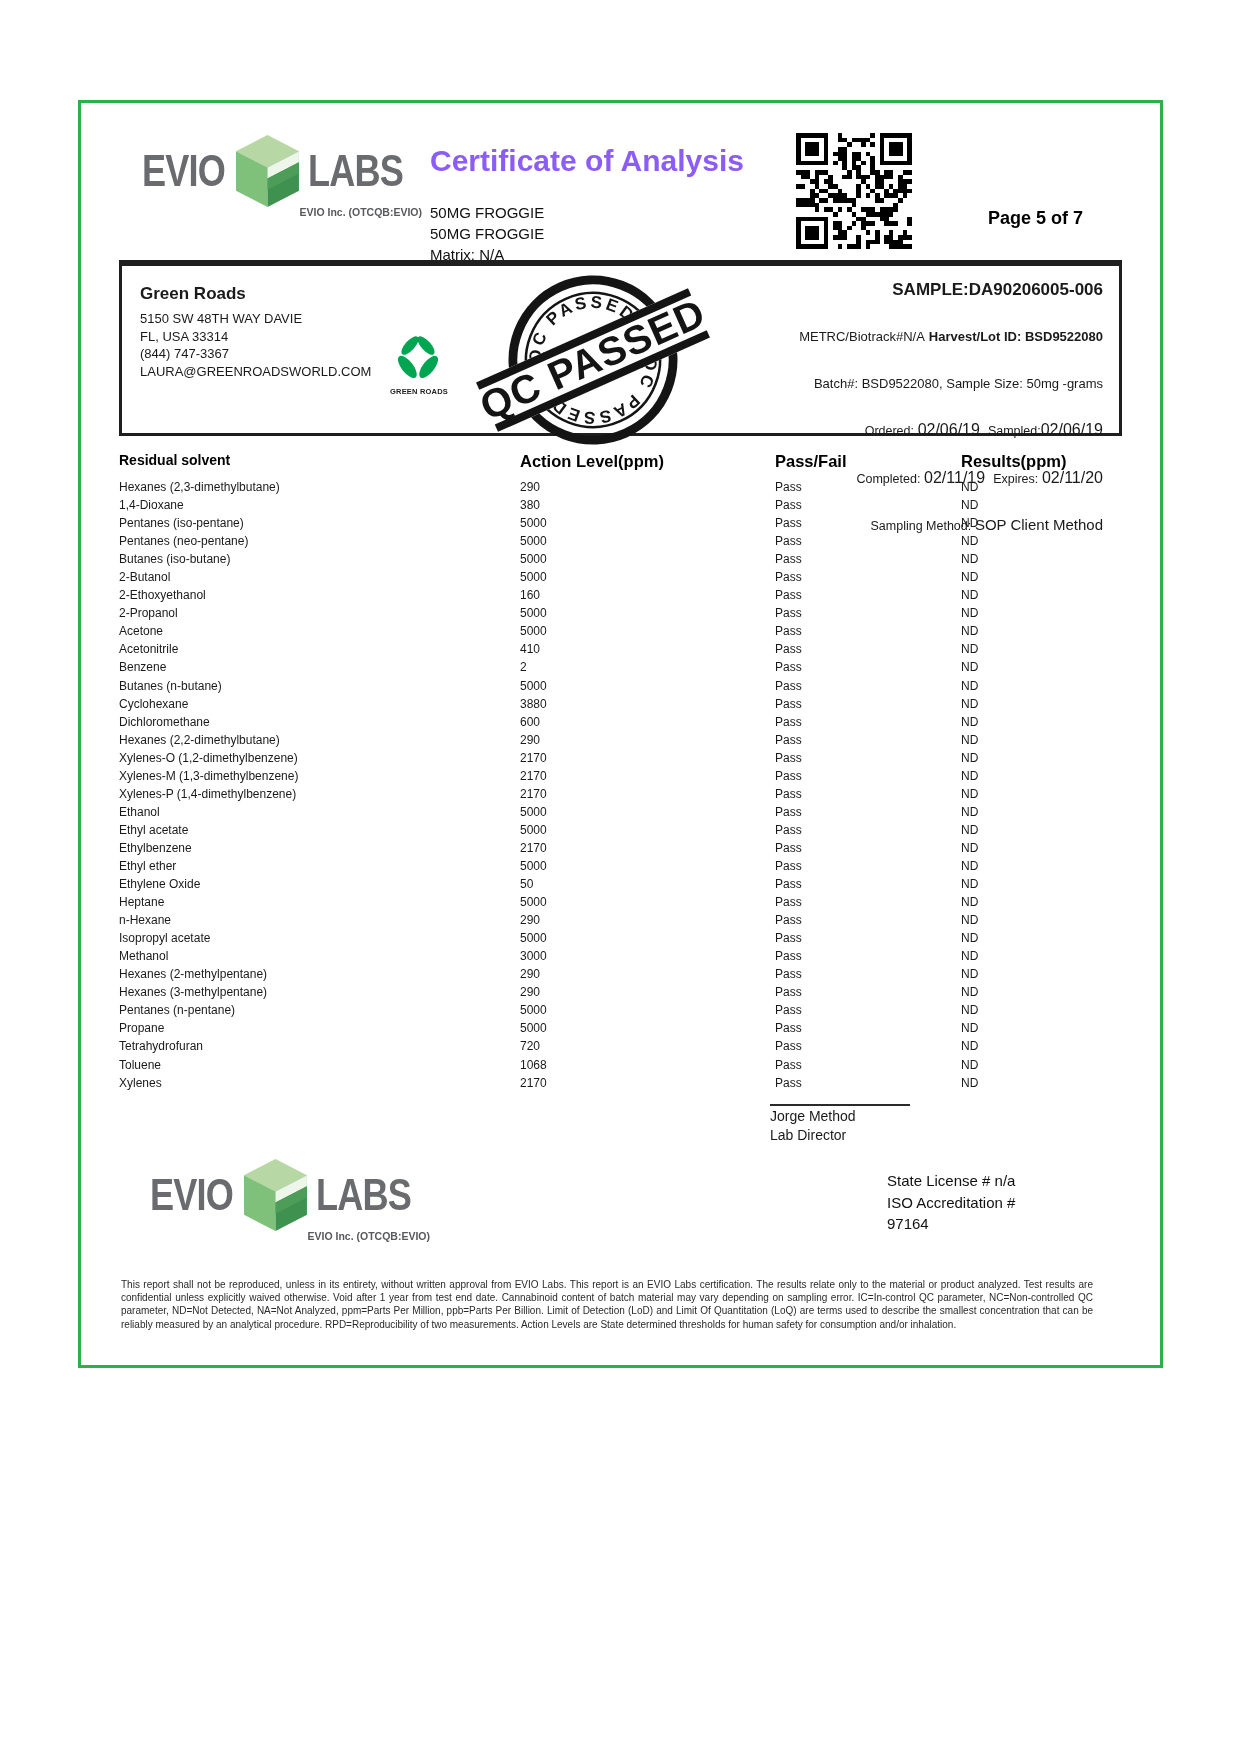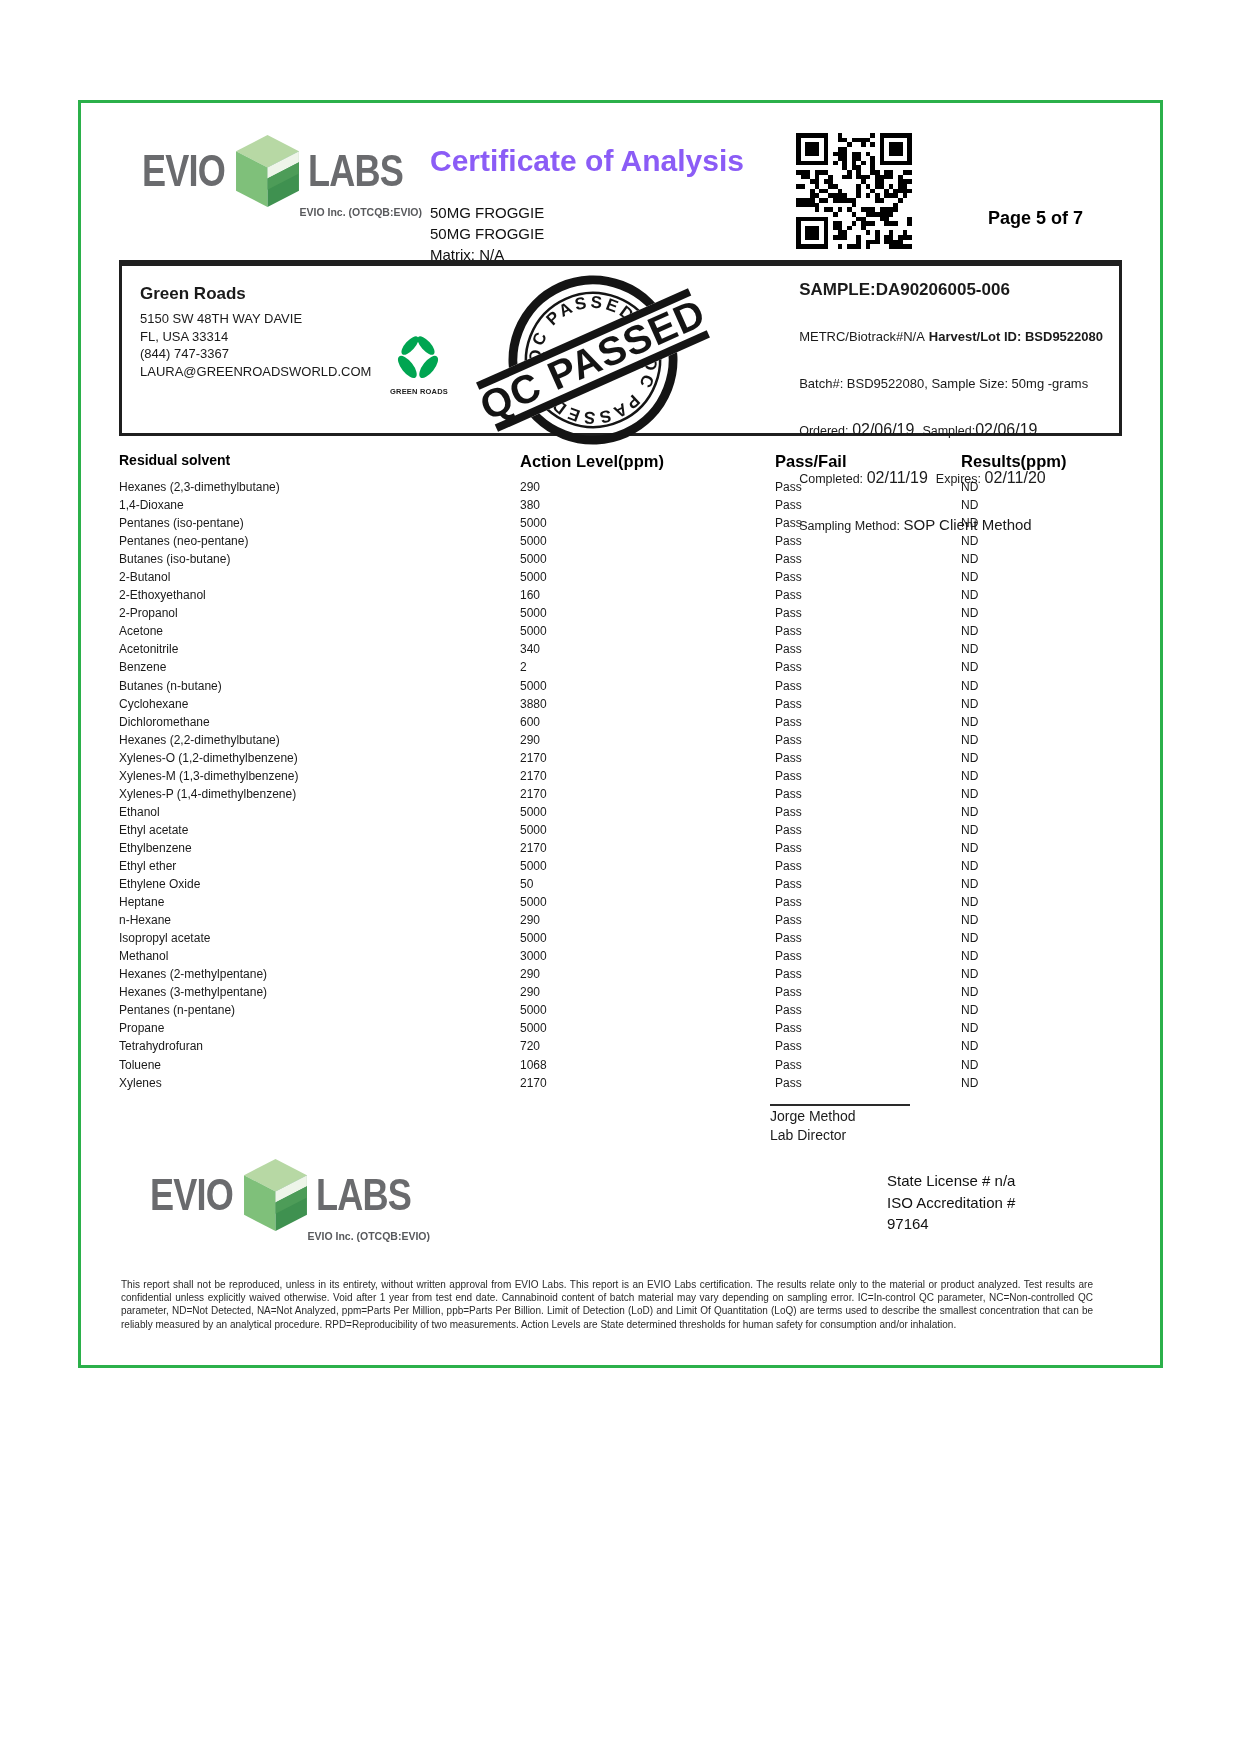--- a/index.html
+++ b/index.html
@@ -26,21 +26,21 @@
   .page-label{left:988px;top:208px;font-size:18px;font-weight:700;color:#000;}
   .qr{left:793px;top:133px;}
 
   
   .info-box{left:119px;top:260px;width:1003px;height:176px;border:3px solid #1f1f1f;border-top-width:6px;box-sizing:border-box;}
   .client{left:18px;top:18px;}
   .client-name{font-size:17px;font-weight:700;margin-bottom:6px;}
   .client-line{font-size:13px;line-height:17.5px;white-space:nowrap;}
   .gr-logo{left:268px;top:68px;width:56px;text-align:center;}
   .gr-label{font-size:7.5px;font-weight:700;color:#222;margin-top:1px;letter-spacing:.2px;white-space:nowrap;}
-  .sample{top:14px;right:16px;white-space:nowrap;}
+  .sample{top:14px;right:16px;text-align:right;white-space:nowrap;}
   .sample-id{font-size:17px;font-weight:700;margin-bottom:5px;}
   .s-line{font-size:13px;line-height:18.5px;margin-top:28px;}
   .s-line b{margin-left:4px;}
   .sm{font-size:12.5px;}
   .lg{font-size:16px;}
   .mr{margin-right:8px;}
   .stamp{left:351px;top:-26px;}
 
   
   .rs-table{left:119px;top:452px;width:1003px;}
@@ -422,21 +422,21 @@
           <div class="rs-cell">ND</div>
         </div>
         <div class="rs-row">
           <div class="rs-cell">Acetone</div>
           <div class="rs-cell">5000</div>
           <div class="rs-cell">Pass</div>
           <div class="rs-cell">ND</div>
         </div>
         <div class="rs-row">
           <div class="rs-cell">Acetonitrile</div>
-          <div class="rs-cell">340</div>
+          <div class="rs-cell">410</div>
           <div class="rs-cell">Pass</div>
           <div class="rs-cell">ND</div>
         </div>
         <div class="rs-row">
           <div class="rs-cell">Benzene</div>
           <div class="rs-cell">2</div>
           <div class="rs-cell">Pass</div>
           <div class="rs-cell">ND</div>
         </div>
         <div class="rs-row">

